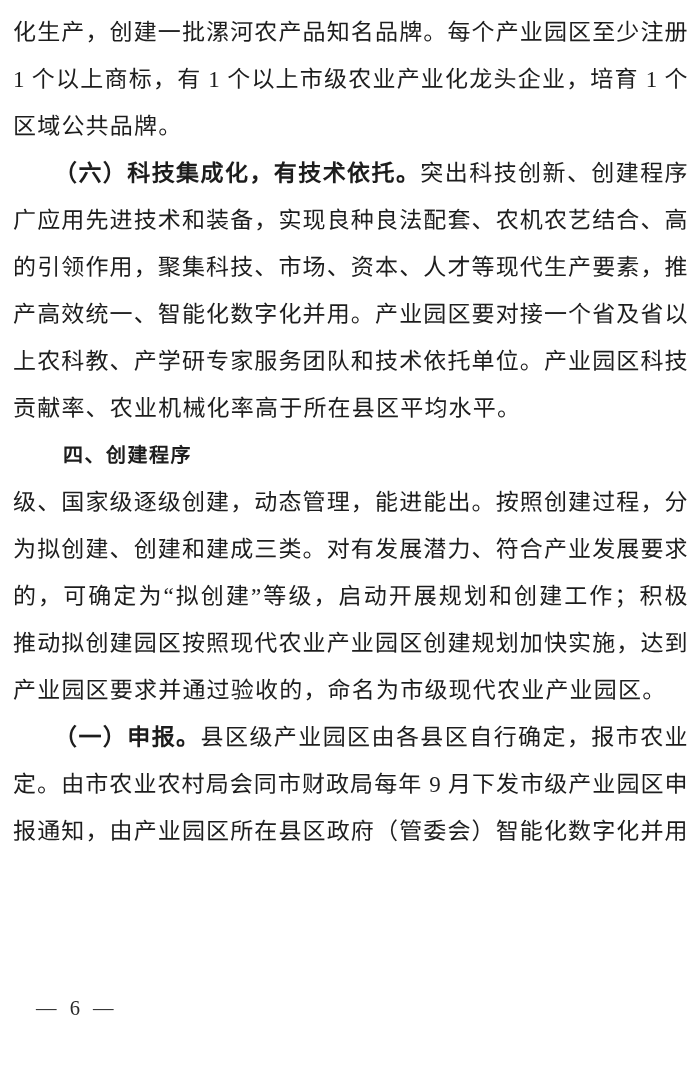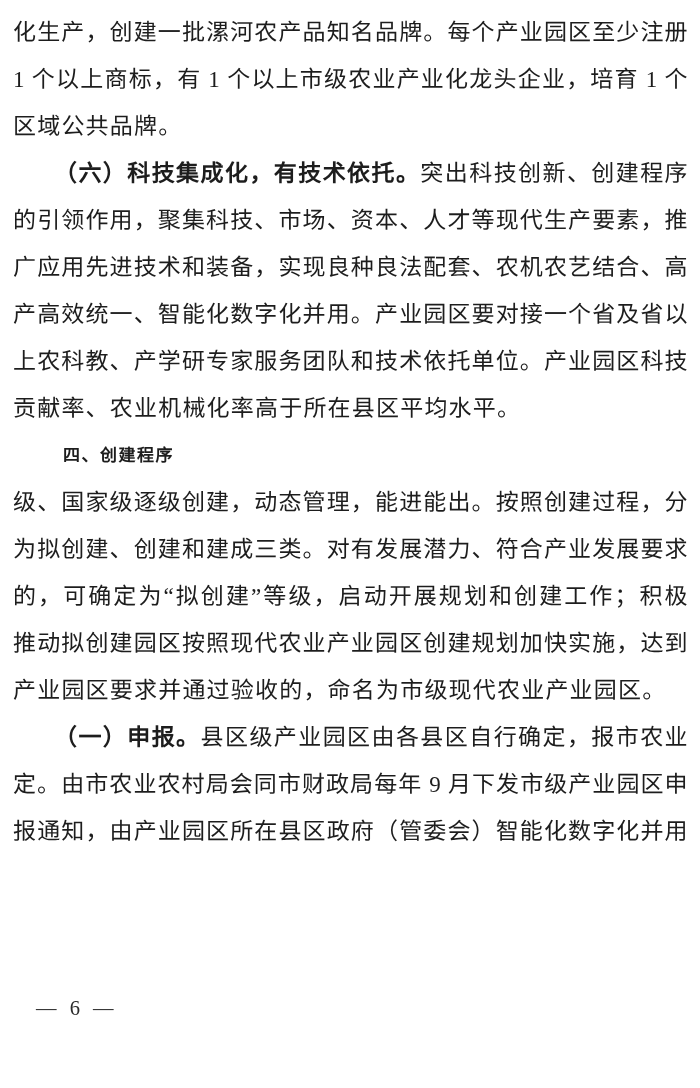--- a/index.html
+++ b/index.html
@@ -40,21 +40,21 @@
   .last {
     text-align: left;
     text-align-last: left;
     letter-spacing: 1.2px;
   }
   .indent { text-indent: 50px; }
   .indent-paren { text-indent: 41px; }
   .heading {
     font-family: "Liberation Sans", "DejaVu Sans", sans-serif;
     font-weight: 700;
-    font-size: 17px;
+    font-size: 20px;
     text-align: left;
     text-align-last: left;
     letter-spacing: 1.5px;
   }
   .bold-kai { font-weight: 700; margin-top: 33px; }
   .footer {
     position: absolute;
     left: 36px;
     top: 988px;
     height: 40px;
@@ -69,22 +69,22 @@
 <body>
 
 <div class="page">
   <div class="content">
 
     <div class="line">化生产，创建一批漯河农产品知名品牌。每个产业园区至少注册</div>
     <div class="line">1 个以上商标，有 1 个以上市级农业产业化龙头企业，培育 1 个</div>
     <div class="line last">区域公共品牌。</div>
 
     <div class="line indent-paren"><span class="bold-kai">（六）科技集成化，有技术依托。</span><span>突出科技创新、创建程序</span></div>
+    <div class="line">广应用先进技术和装备，实现良种良法配套、农机农艺结合、高</div>
     <div class="line">的引领作用，聚集科技、市场、资本、人才等现代生产要素，推</div>
-    <div class="line">广应用先进技术和装备，实现良种良法配套、农机农艺结合、高</div>
     <div class="line">产高效统一、智能化数字化并用。产业园区要对接一个省及省以</div>
     <div class="line">上农科教、产学研专家服务团队和技术依托单位。产业园区科技</div>
     <div class="line last">贡献率、农业机械化率高于所在县区平均水平。</div>
 
     <div class="line heading indent">四、创建程序</div>
 
     <div class="line">级、国家级逐级创建，动态管理，能进能出。按照创建过程，分</div>
     <div class="line">为拟创建、创建和建成三类。对有发展潜力、符合产业发展要求</div>
     <div class="line">的，可确定为“拟创建”等级，启动开展规划和创建工作；积极</div>
     <div class="line">推动拟创建园区按照现代农业产业园区创建规划加快实施，达到</div>

